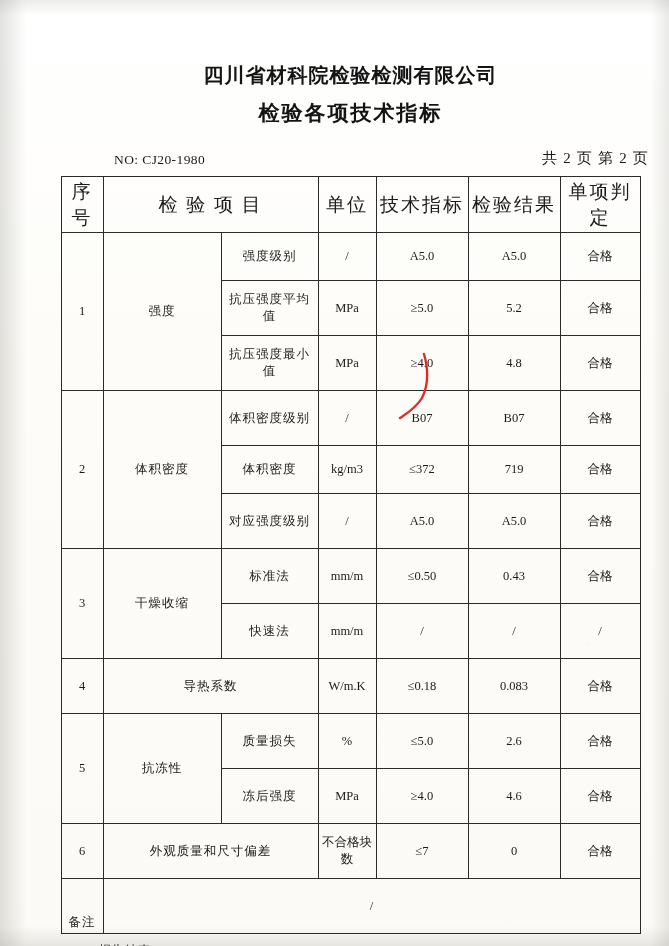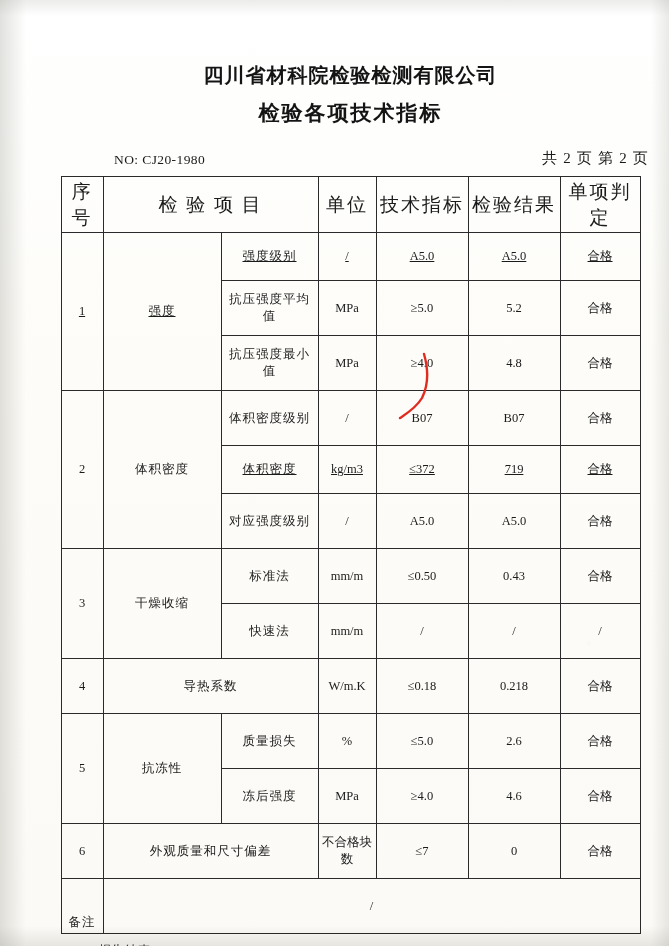--- a/index.html
+++ b/index.html
@@ -124,21 +124,21 @@
     letter-spacing: 1px;
   }
   .col-seq   { width: 42px; }
   .col-item  { width: 118px; }
   .col-sub   { width: 97px; }
   .col-unit  { width: 58px; }
   .col-spec  { width: 92px; }
   .col-res   { width: 92px; }
   .col-judge { width: 80px; }
 
-  .row-tall td { height: 43px; text-decoration: underline; }
+  .row-tall td { height: 43px; }
   .row-xtall td { height: 50px; }
   .remark-label {
     letter-spacing: 1px;
     line-height: 1.1;
   }
   .remark-label span { display: block; margin-top: 33px; }
 
   .footer-note {
     margin: 8px 0 0 70px;
     font-size: 12px;
@@ -261,21 +261,21 @@
         <td>/</td>
         <td>/</td>
         <td>/</td>
       </tr>
 
       <tr class="row-xtall">
         <td>4</td>
         <td colspan="2" class="cell-cn">导热系数</td>
         <td>W/m.K</td>
         <td>≤0.18</td>
-        <td>0.218</td>
+        <td>0.083</td>
         <td>合格</td>
       </tr>
 
       <tr class="row-xtall">
         <td rowspan="2">5</td>
         <td rowspan="2" class="cell-cn">抗冻性</td>
         <td class="cell-cn">质量损失</td>
         <td>%</td>
         <td>≤5.0</td>
         <td>2.6</td>

